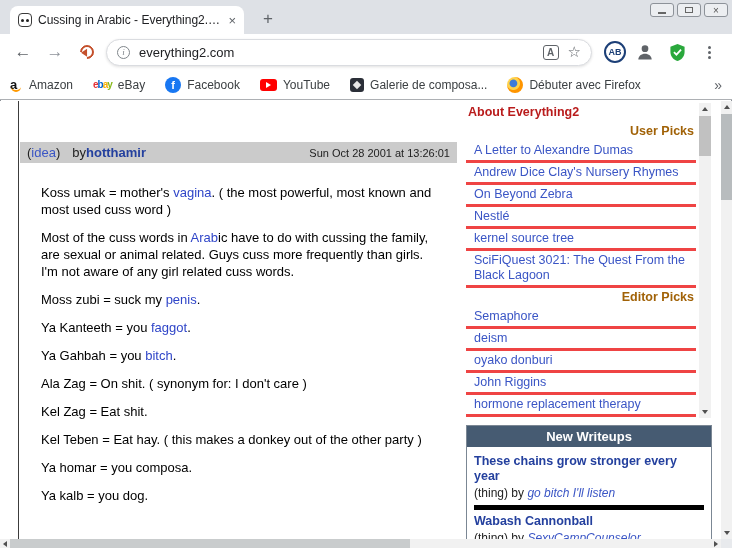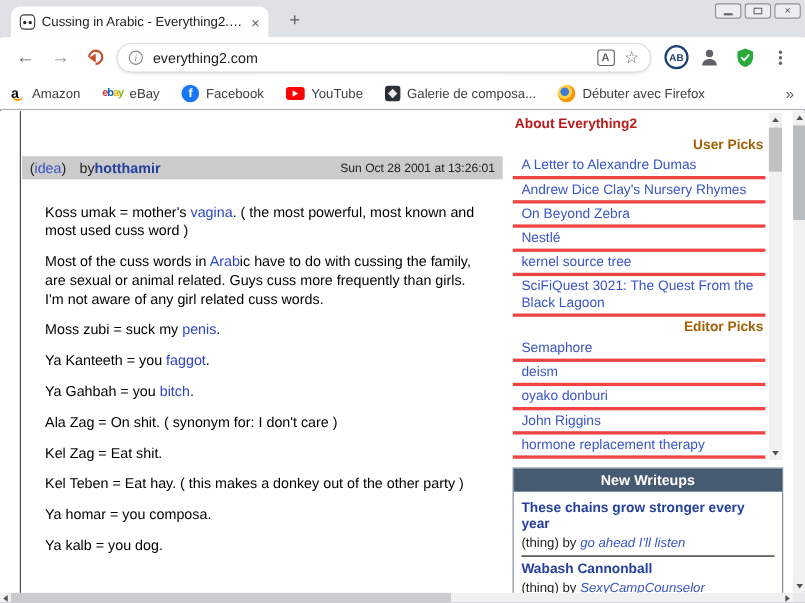--- a/index.html
+++ b/index.html
@@ -76,21 +76,21 @@
   .sb-thumb { position:absolute; left:0; top:13px; width:12px; height:40px; background:#c1c1c1; }
   .arrow-box { position:absolute; left:0; width:12px; height:12px; display:flex; align-items:center; justify-content:center; background:#f1f1f1; }
   .tri-up { width:0; height:0; border-left:3px solid transparent; border-right:3px solid transparent; border-bottom:4px solid #505050; }
   .tri-down { width:0; height:0; border-left:3px solid transparent; border-right:3px solid transparent; border-top:4px solid #505050; }
   .tri-left { width:0; height:0; border-top:3px solid transparent; border-bottom:3px solid transparent; border-right:4px solid #505050; }
   .tri-right { width:0; height:0; border-top:3px solid transparent; border-bottom:3px solid transparent; border-left:4px solid #505050; }
 
   .new-writeups { position:absolute; left:466px; top:324px; width:246px; border:1px solid #7b8794; background:#fff; }
   .nw-header { background:#465b72; color:#fff; font-weight:bold; text-align:center; font-size:13px; padding:3px 0; }
   .nw-items { padding:3px 7px; }
-  .nw-item { padding:4px 0 5px; border-bottom:1px solid #000000; }
+  .nw-item { padding:4px 0 5px; border-bottom:5px solid #000000; }
   .nw-item:last-child { border-bottom:none; }
   .nw-title { display:block; font-weight:bold; color:#24409e; font-size:12.5px; line-height:15px; text-decoration:none; }
   .nw-meta { font-size:12px; color:#222; margin-top:2px; }
   .nw-author { font-style:italic; color:#3a55c5; text-decoration:none; }
 
   
   .vscroll { position:absolute; left:721px; top:101px; width:11px; height:438px; background:#f1f1f1; }
   .vscroll .arrow-box { width:11px; }
   .v-thumb { position:absolute; left:0; top:13px; width:11px; height:86px; background:#b8bcbe; }
   .hscroll { position:absolute; left:0; top:539px; width:721px; height:9px; background:#f1f1f1; }
@@ -241,21 +241,21 @@
       <div class="arrow-box" style="bottom:0">
           <span class="tri-down"></span>
         </div>
     </div>
 
     <div class="new-writeups">
       <div class="nw-header">New Writeups</div>
       <div class="nw-items">
           <div class="nw-item">
             <a class="nw-title">These chains grow stronger every year</a>
-            <div class="nw-meta"><span>(thing)</span> <span>by</span> <a class="nw-author">go ahead I'll listen</a></div>
+            <div class="nw-meta"><span>(thing)</span> <span>by</span> <a class="nw-author">go bitch I'll listen</a></div>
           </div>
           <div class="nw-item">
             <a class="nw-title">Wabash Cannonball</a>
             <div class="nw-meta"><span>(thing)</span> <span>by</span> <a class="nw-author">SexyCampCounselor</a></div>
           </div>
         </div>
     </div>
 
   </div>
 

